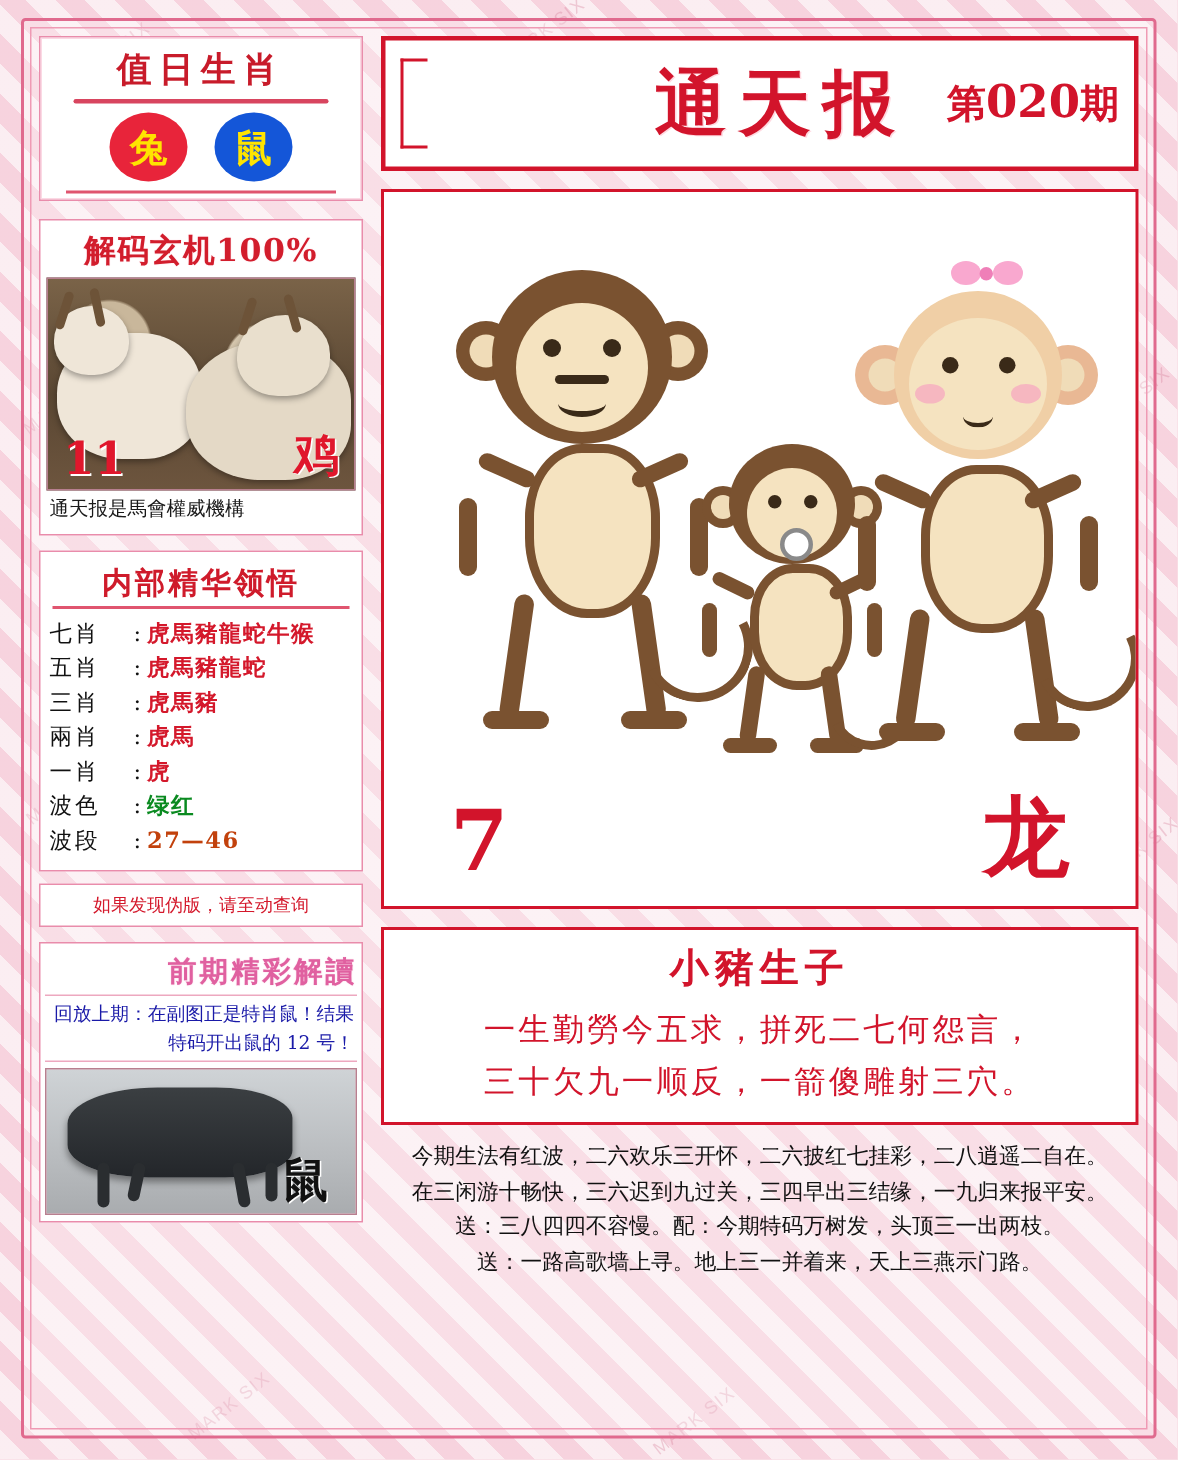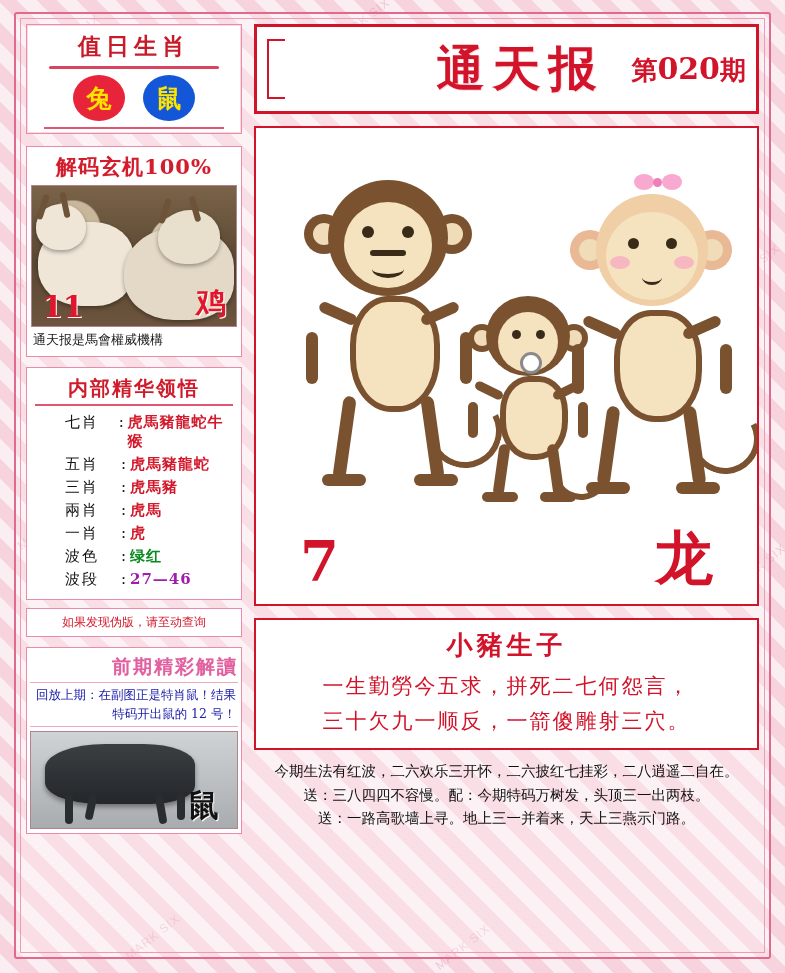--- a/index.html
+++ b/index.html
@@ -161,25 +161,25 @@
   }
   .essence-rule{
     height:2px;background:#e0556f;margin:0 2px 5px;
   }
   .erow{
     display:flex;align-items:baseline;
     font-family:"DejaVu Serif","Liberation Serif",serif;
     font-size:15px;color:#111;
     padding:2px 0;
   }
-  .elabel{width:56px;letter-spacing:2px;color:#111;margin-left:32px;}
+  .elabel{width:56px;letter-spacing:2px;color:#111;}
   .ecolon{width:9px;color:#111;}
   .evalue{color:#d4182b;font-weight:bold;letter-spacing:1px;}
   .evalue.green{color:#0a8a20;}
-  .evalue.black{color:#a21caf;font-weight:bold;}
+  .evalue.black{color:#c2410c;font-weight:bold;}
 
   .warn{
     margin-top:8px;
     border:1px solid #e98cab;
     background:#fff;
     text-align:center;
     font-family:"DejaVu Serif","Liberation Serif",serif;
     font-size:12px;color:#d4182b;
     padding:5px 12px;
   }
@@ -515,20 +515,21 @@
       </div>
 
       <div class="poem-box">
         <div class="poem-title">小豬生子</div>
         <div class="poem-line">一生勤勞今五求，拼死二七何怨言，</div>
         <div class="poem-line">三十欠九一顺反，一箭傻雕射三穴。</div>
       </div>
 
       <div class="notes">
         <div class="ln">今期生法有红波，二六欢乐三开怀，二六披红七挂彩，二八逍遥二自在。</div>
+        <div class="ln">在三闲游十畅快，三六迟到九过关，三四早出三结缘，一九归来报平安。</div>
         <div class="ln">送：三八四四不容慢。配：今期特码万树发，头顶三一出两枝。</div>
         <div class="ln">送：一路高歌墙上寻。地上三一并着来，天上三燕示门路。</div>
       </div>
 
     </div>
 
   </div>
 </div>
 
 </body></html>

